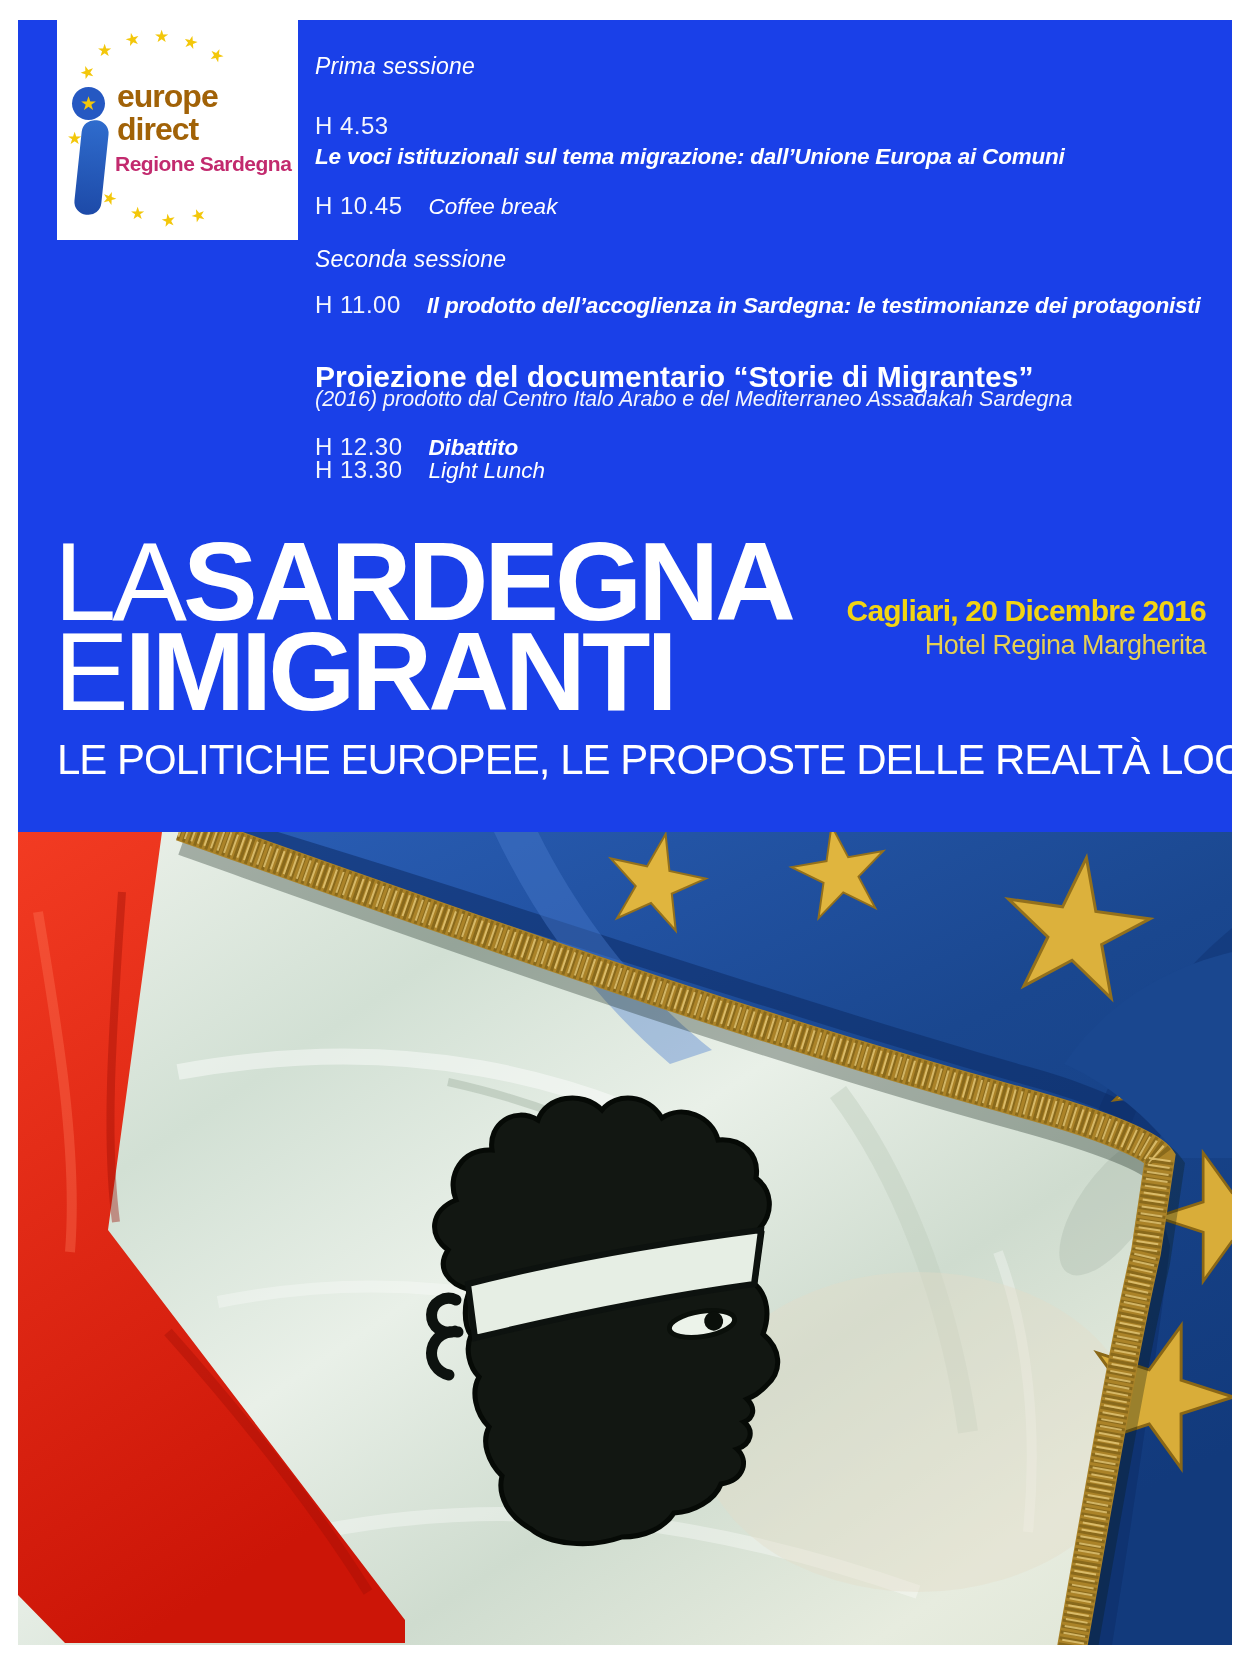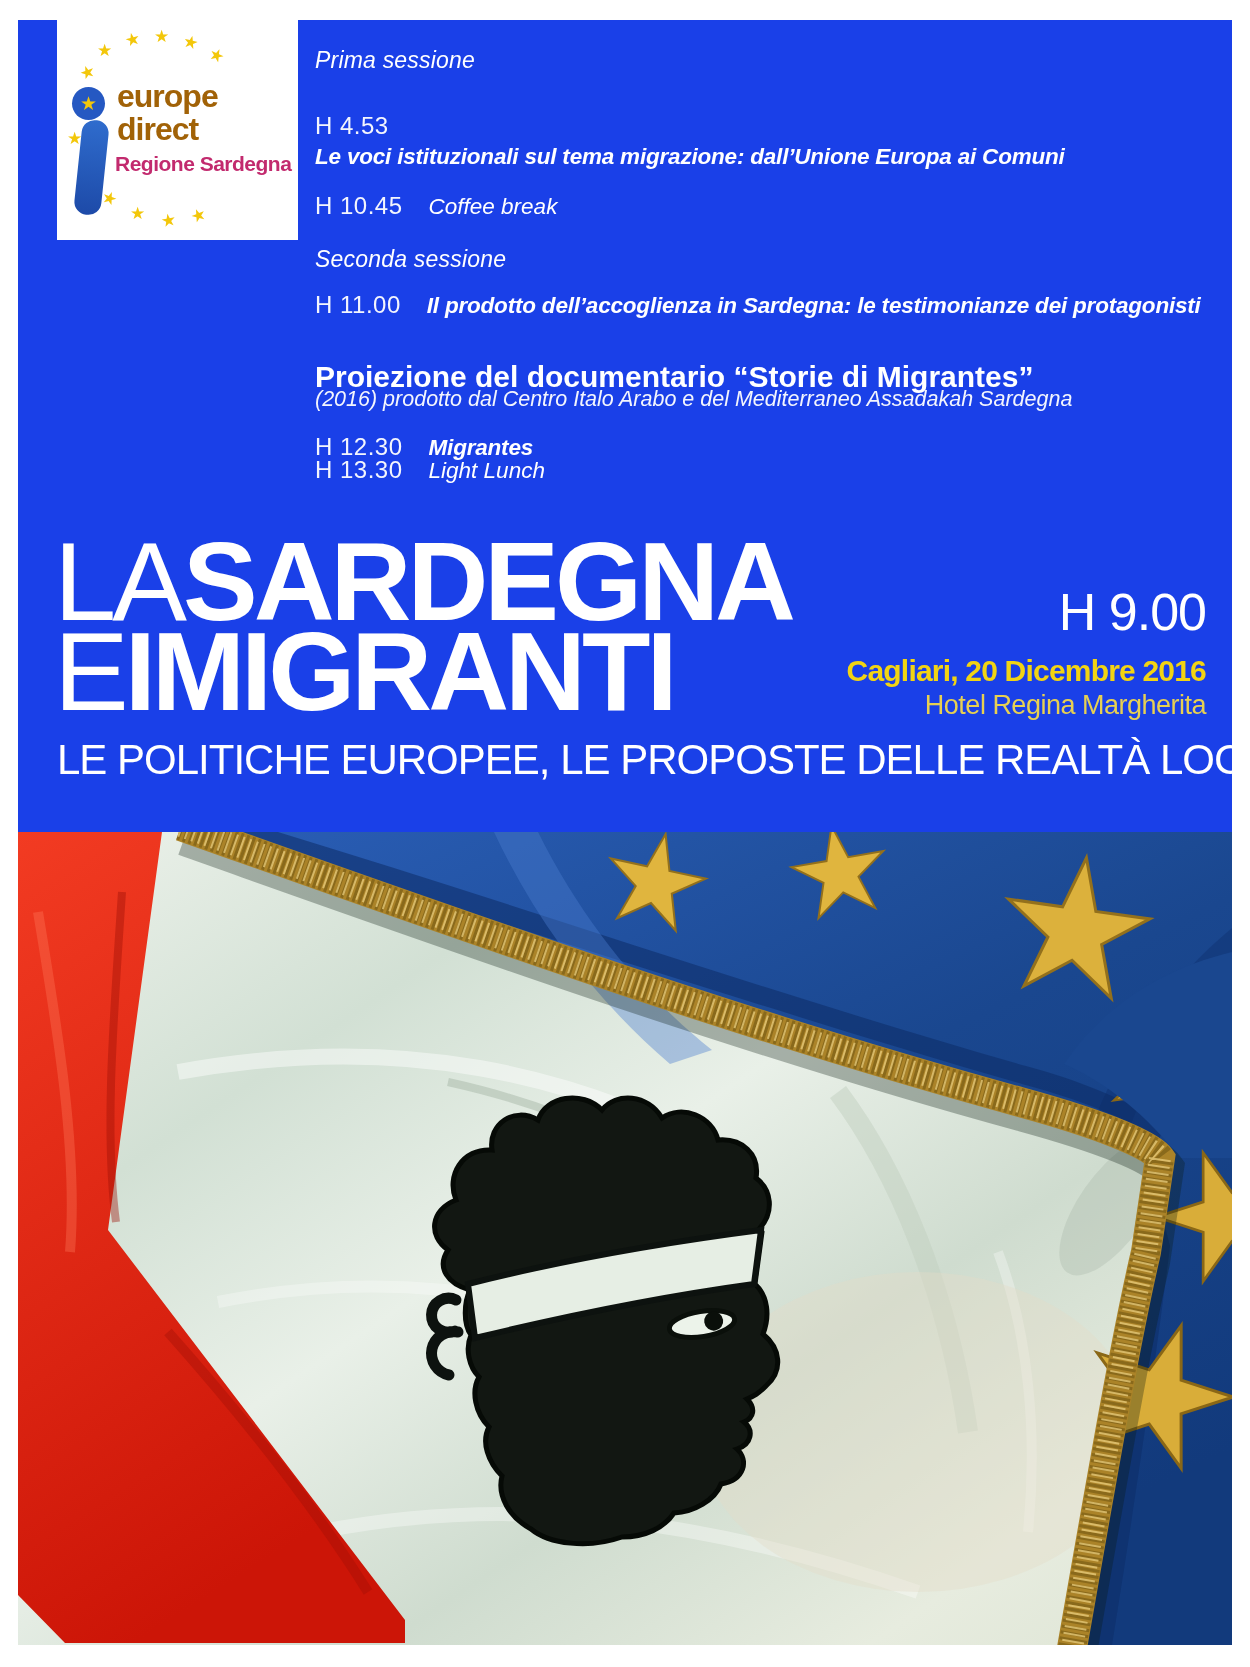--- a/index.html
+++ b/index.html
@@ -75,47 +75,46 @@
       <div class="logo-i"></div>
       <div class="logo-disc">★</div>
       <div class="logo-brand">
         <div>europe</div>
         <div>direct</div>
       </div>
       <div class="logo-region">Regione Sardegna</div>
     </div>
 
     <div class="program">
-      <div class="prog-line session" style="top:27px;">Prima sessione</div>
+      <div class="prog-line session" style="top:33px;">Prima sessione</div>
       <div class="prog-line time" style="top:92px;">H 4.53</div>
       <div class="prog-line t-bi" style="top:124px;">Le voci istituzionali sul tema migrazione: dall’Unione Europa ai Comuni</div>
       <div class="prog-line" style="top:172px;">
         <span class="time">H 10.45</span><span class="gap"></span><span class="t-i">Coffee break</span>
       </div>
       <div class="prog-line session" style="top:226px;">Seconda sessione</div>
       <p class="prog-para" style="top:268px;">
         <span class="time">H 11.00</span><span class="gap"></span><span class="t-bi">Il prodotto dell’accoglienza in Sardegna: le testimonianze dei protagonisti</span>
       </p>
       <div class="prog-line t-b" style="top:340px;">Proiezione del documentario “Storie di Migrantes”</div>
       <div class="prog-line t-small-i" style="top:367px;">(2016) prodotto dal Centro Italo Arabo e del Mediterraneo Assadakah Sardegna</div>
       <div class="prog-line" style="top:413px;">
-        <span class="time">H 12.30</span><span class="gap"></span><span class="t-bi">Migrantes</span>
+        <span class="time">H 12.30</span><span class="gap"></span><span class="t-bi">Dibattito</span>
       </div>
       <div class="prog-line" style="top:436px;">
         <span class="time">H 13.30</span><span class="gap"></span><span class="t-i">Light Lunch</span>
       </div>
     </div>
 
     <div class="title">
       <div><span class="w-light">LA</span><span class="w-bold">SARDEGNA</span></div>
       <div><span class="w-light">E</span><span class="w-bold">IMIGRANTI</span></div>
     </div>
 
     <div class="event">
-      <div class="event-time">H 9.00</div>
       <div class="event-date">Cagliari, 20 Dicembre 2016</div>
       <div class="event-venue">Hotel Regina Margherita</div>
     </div>
 
     <div class="subtitle">LE POLITICHE EUROPEE, LE PROPOSTE DELLE REALTÀ LOCALI</div>
 
     <div class="photo">
       <svg width="1214" height="813" viewBox="0 0 1214 813" xmlns="http://www.w3.org/2000/svg">
         <defs>
           <linearGradient id="satinGrad" x1="0" y1="0" x2="1" y2="1">

